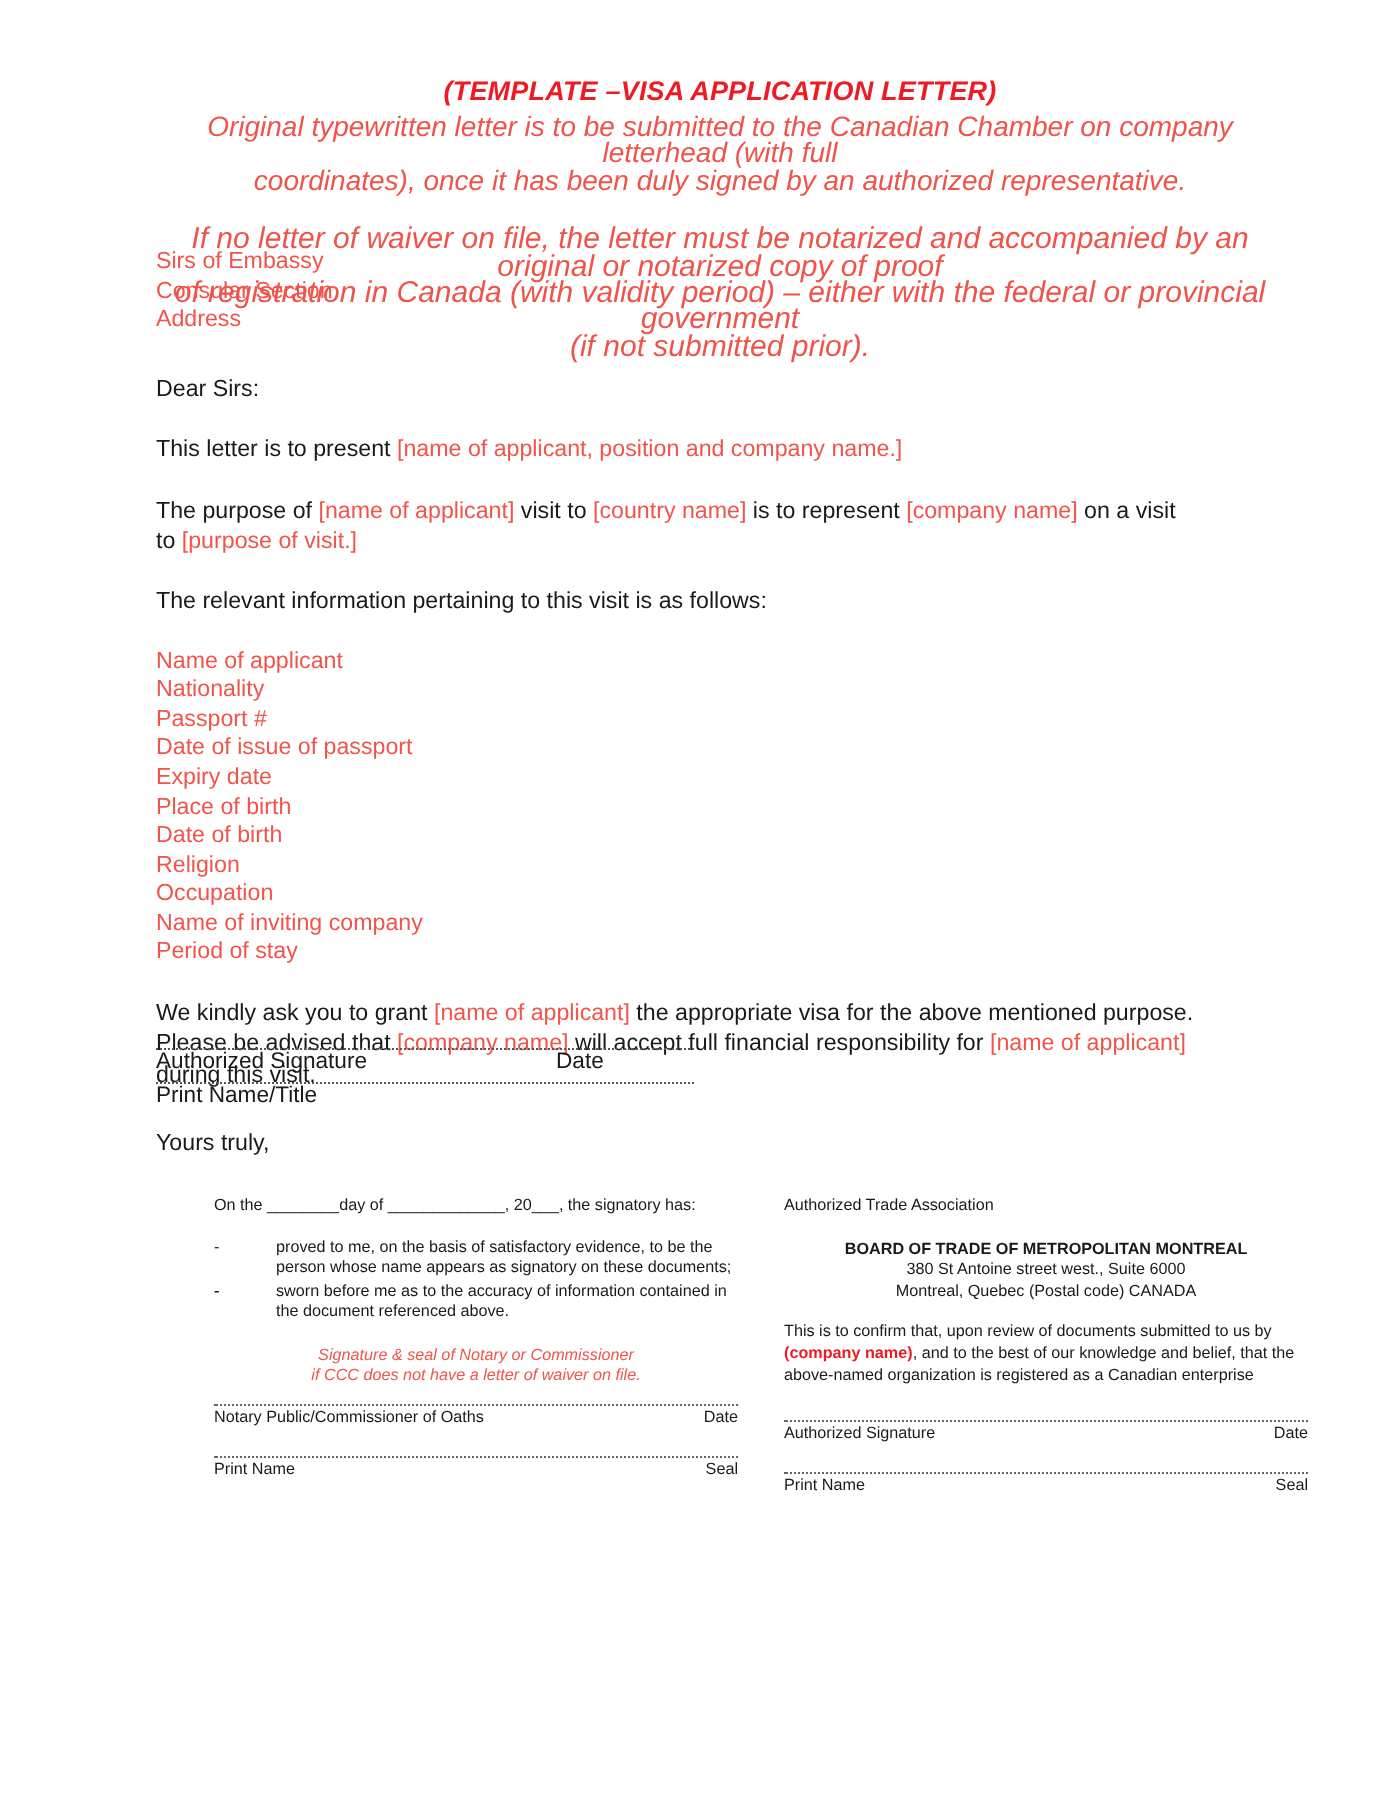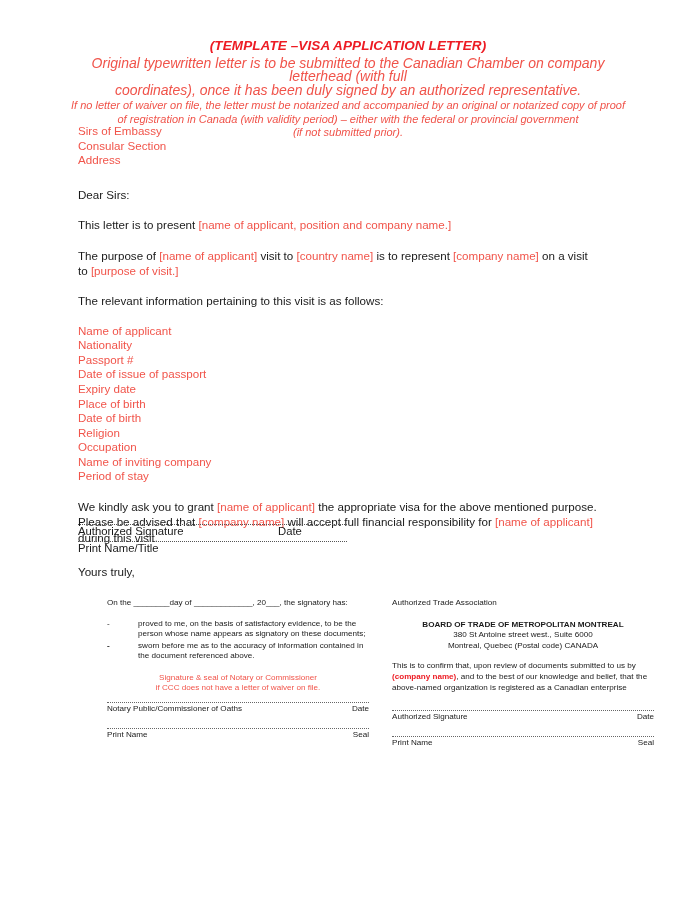--- a/index.html
+++ b/index.html
@@ -6,32 +6,32 @@
   body{
     width:696px;height:900px;
     background:#ffffff;
     font-family:"Liberation Sans", sans-serif;
     color:#000000;
     -webkit-font-smoothing:antialiased;
   }
   .page{position:relative;width:696px;height:900px;overflow:hidden;}
 
   
-  .header{position:absolute;left:68px;top:38px;width:560px;text-align:center;}
+  .header{position:absolute;left:80px;top:38px;width:560px;text-align:center;}
   .hdr-title{
     font-size:13.5px;font-weight:bold;font-style:italic;
     color:#ED1C24;letter-spacing:.1px;line-height:16px;
   }
   .hdr-note{
     font-size:14px;font-style:italic;color:#F0534A;
     line-height:13.4px;margin-top:3px;
   }
   .hdr-note2{
-    font-size:11px;font-style:italic;color:#F0534A;
-    line-height:13.4px;margin-top:2px;
+    font-size:15px;font-style:italic;color:#F0534A;
+    line-height:13.4px;margin-top:16px;
   }
 
   
   .body-wrap{position:absolute;left:78px;top:124px;width:522px;}
   .red{color:#F1544A;text-align:center;}
   .addr{font-size:11.6px;line-height:14.6px;color:#F1544A;}
   .para{font-size:11.6px;line-height:15.4px;color:#1a1a1a;}
   .gap-lg{height:19px;}
   .gap-md{height:15px;}
   .list{font-size:11.6px;line-height:14.55px;color:#F1544A;}
@@ -46,21 +46,21 @@
   .sig-row .date{position:absolute;left:200px;top:0;}
 
   
   .cols{position:absolute;left:78px;top:598px;width:540px;}
   .col{position:absolute;top:0;width:262px;margin-left:29px;}
   .col-left{left:0;}
   .col-right{left:285px;}
 
   .tiny{font-size:8.1px;line-height:10.6px;color:#1a1a1a;}
   .tiny-b{font-size:8.1px;line-height:10.6px;color:#1a1a1a;font-weight:bold;}
-  .tiny-red{font-size:8.1px;line-height:10.4px;color:#F1544A;}
+  .tiny-red{font-size:8.1px;line-height:10.4px;color:#F1544A;font-style:italic;}
   .tiny-red-b{font-size:8.1px;line-height:10.4px;color:#ED1C24;font-weight:bold;}
 
   .notary-item{position:relative;padding-left:31px;margin-top:1px;}
   .notary-item .dash{position:absolute;left:0;top:0;}
 
   .center{text-align:center;}
 
   .dot-sm{border-bottom:1px dotted #666;height:0;width:262px;}
   .lbl-row{position:relative;height:12px;font-size:8.1px;color:#1a1a1a;padding-top:1px;}
   .lbl-row .right{position:absolute;right:0;top:1px;}

